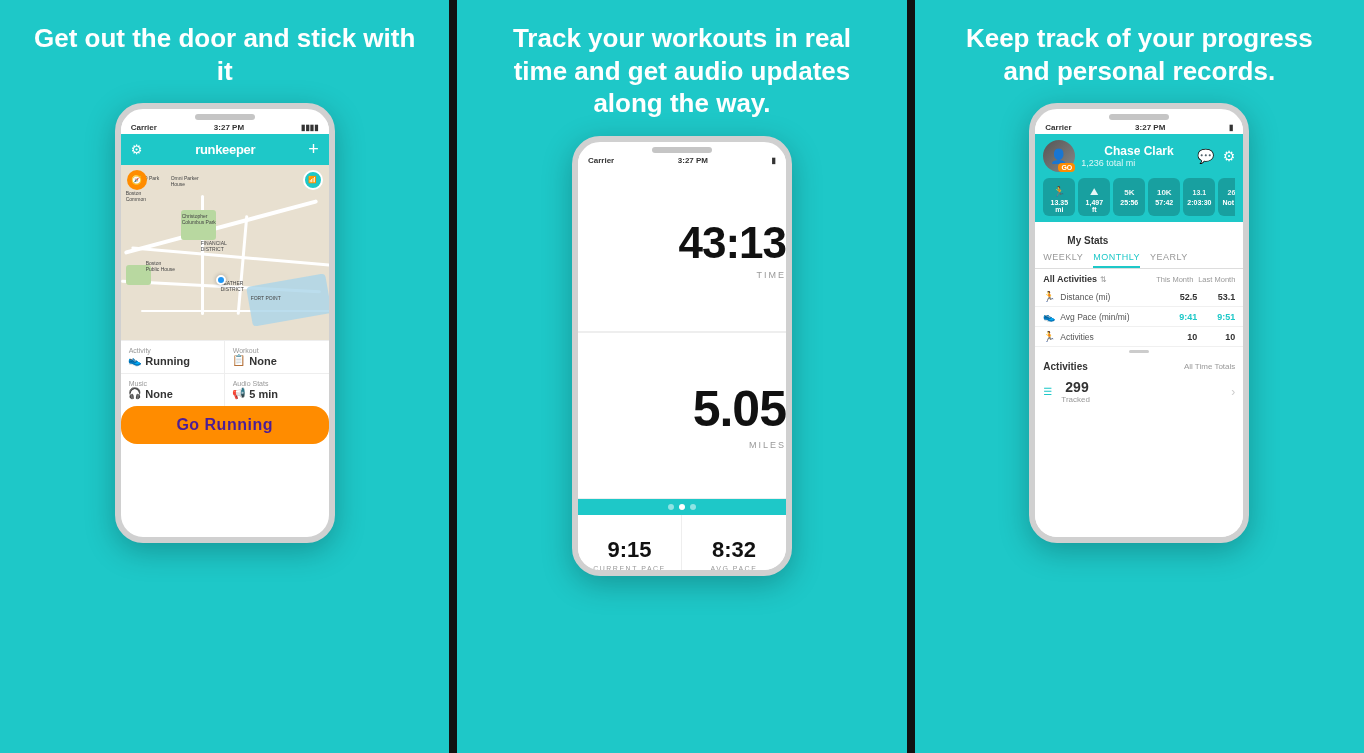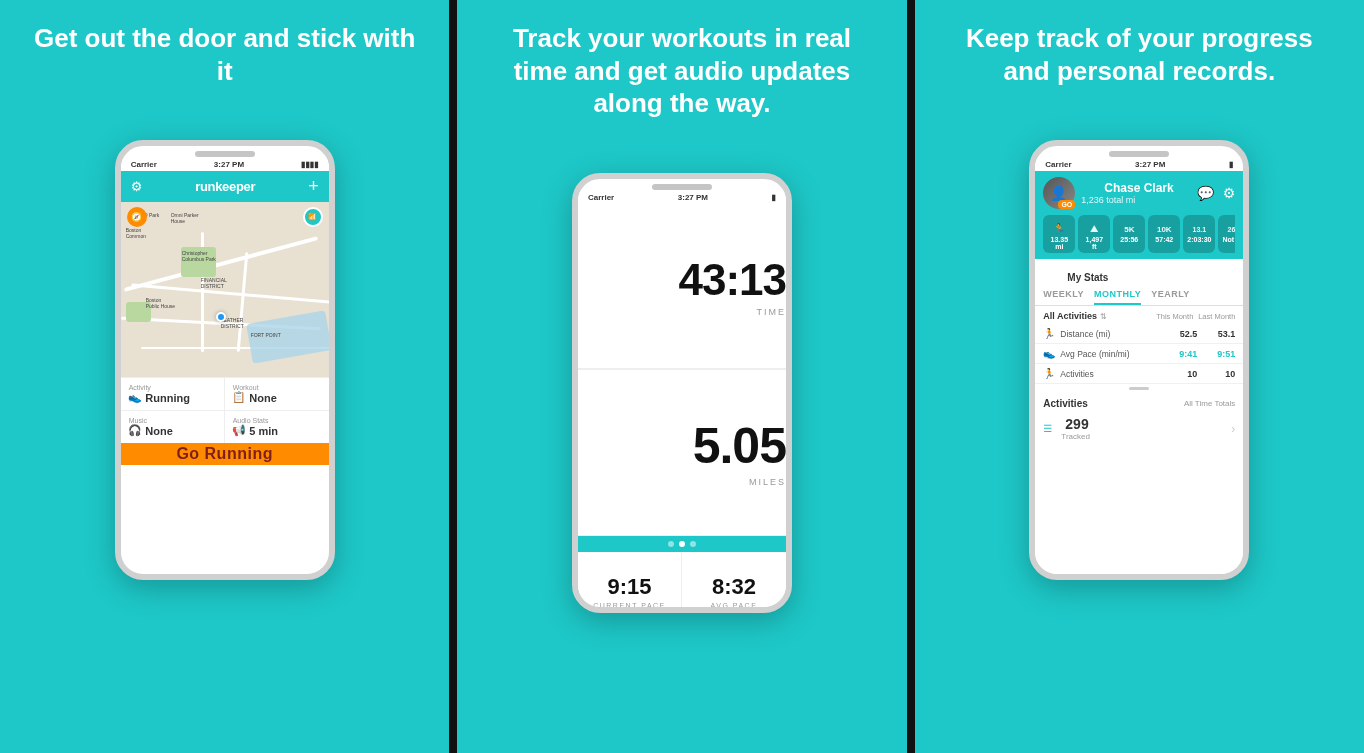--- a/index.html
+++ b/index.html
@@ -12,21 +12,20 @@
       overflow: hidden;
     }
 
     .panel {
       flex: 1;
       background-color: #1EC8C8;
       display: flex;
       flex-direction: column;
       align-items: center;
       position: relative;
-      gap: 37px;
     }
 
     .panel-divider {
       width: 8px;
       background: #111;
       flex-shrink: 0;
     }
 
     .panel-headline {
       color: white;
@@ -186,26 +185,27 @@
       font-size: 11px;
       font-weight: 600;
       color: #333;
       display: flex;
       align-items: center;
       gap: 3px;
     }
 
     .rk-go-btn {
       background: #FF8C00;
-      color: #7f1d1d;
+      color: #4c1d95;
       text-align: center;
       font-size: 16px;
       font-weight: 800;
-      padding: 2px;
+      padding: 10px;
       letter-spacing: 0.5px;
+      border-radius: 16px;
     }
 
     
     .timer-screen {
       background: white;
       height: 100%;
       display: flex;
       flex-direction: column;
     }
 
@@ -411,21 +411,21 @@
 
     .stats-tabs {
       display: flex;
       border-bottom: 1px solid #ddd;
       padding: 0 8px;
       gap: 10px;
     }
 
     .stats-tab {
       font-size: 9px;
-      font-weight: 700;
+      font-weight: 400;
       color: #999;
       padding: 3px 0 4px;
       border-bottom: 2px solid transparent;
       letter-spacing: 0.5px;
     }
 
     .stats-tab.active {
       color: #1EC8C8;
       border-bottom-color: #1EC8C8;
     }

